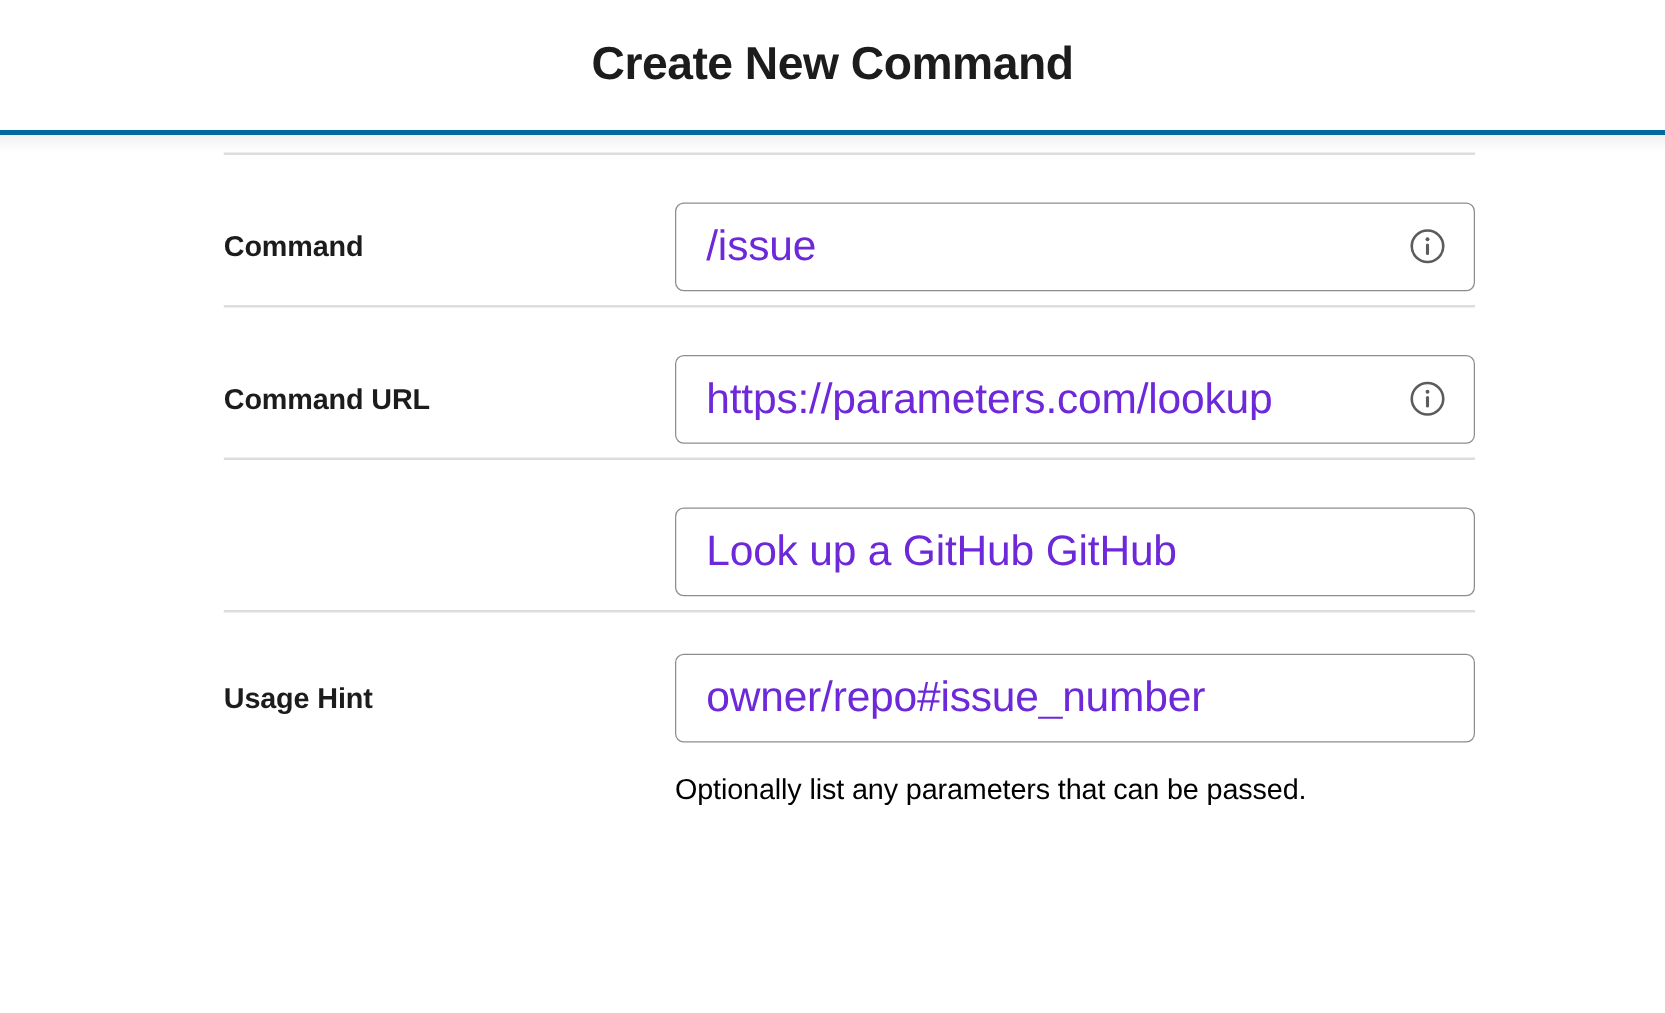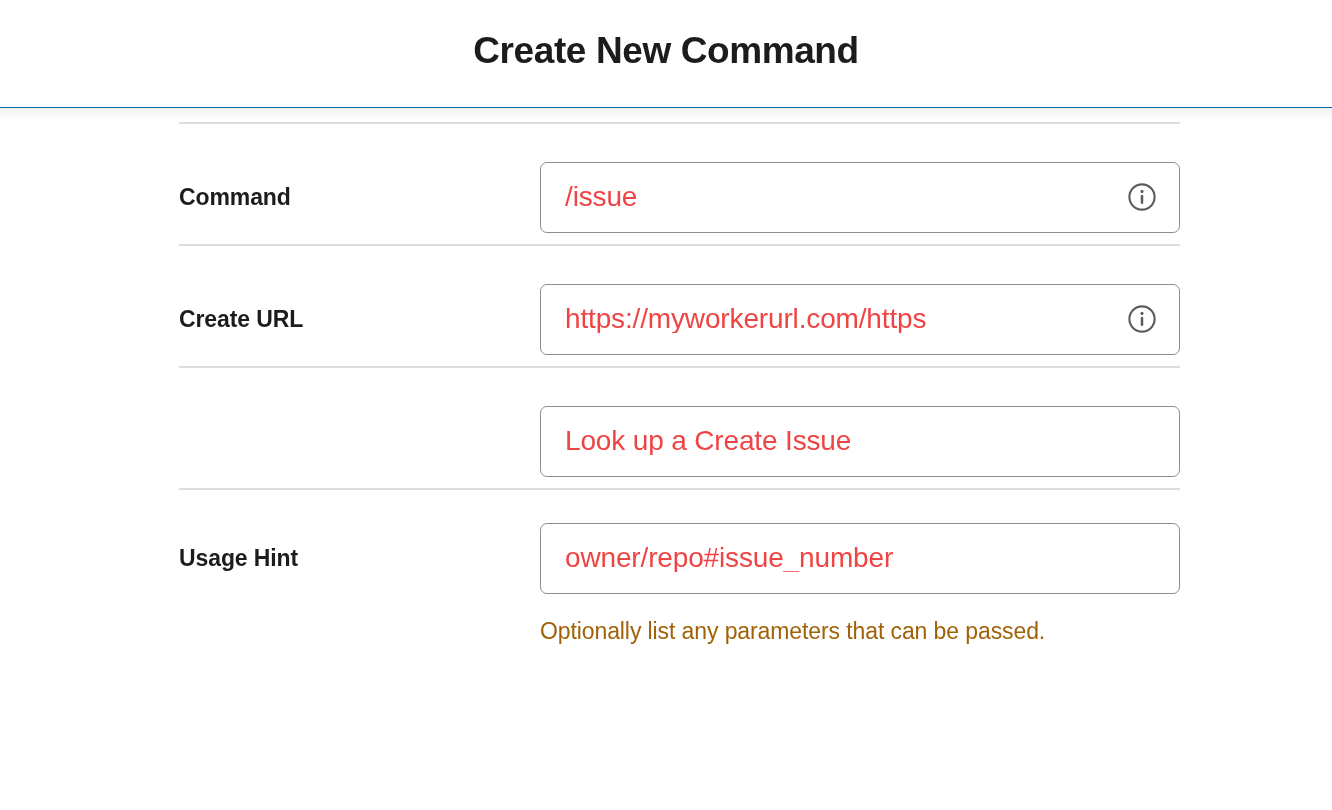--- a/index.html
+++ b/index.html
@@ -16,21 +16,21 @@
   }
 
   
   .header {
     position: absolute;
     left: 0;
     top: 0;
     width: 1332px;
     height: 108px;
     background: #ffffff;
-    border-bottom: 1px solid #0369a1;
+    border-bottom: 4px solid #0369a1;
     box-sizing: border-box;
   }
   .header-title {
     position: absolute;
     left: 0;
     top: 0;
     width: 1332px;
     height: 108px;
     display: flex;
     align-items: center;
@@ -95,22 +95,22 @@
     width: 640px;
     height: 71px;
     border: 1.6px solid #8d8d8d;
     border-radius: 7px;
     background: #ffffff;
     box-sizing: border-box;
     display: flex;
     align-items: center;
   }
   .field-value {
-    font-size: 28px;
-    color: #ef4444;
+    font-size: 34px;
+    color: #6d28d9;
     padding-left: 24px;
     letter-spacing: -0.15px;
     line-height: 1;
     white-space: nowrap;
     overflow: hidden;
   }
   .info-icon {
     position: absolute;
     right: 22px;
     top: 50%;
@@ -125,21 +125,21 @@
 
   
   .row.with-hint { height: 188px; }
   .row.with-hint .row-label { height: 136px; text-align: center; }
   .row.with-hint .field-wrap { height: 136px; }
   .hint-text {
     position: absolute;
     left: 361px;
     top: 128px;
     font-size: 23px;
-    color: #a16207;
+    color: #000000;
     letter-spacing: -0.1px;
   }
 </style>
 </head>
 <body>
 
 <div class="header">
   <div class="header-title">Create New Command</div>
 </div>
 <div class="header-shadow"></div>
@@ -160,41 +160,41 @@
             <rect x="13.75" y="12.8" width="2.5" height="9.2" rx="1.25" fill="#5c5c5c"></rect>
           </svg>
         </span>
       </div>
     </div>
   </div>
 
   <div class="divider"></div>
 
   <div class="row">
-    <div class="row-label">Create URL</div>
-    <div class="field-wrap">
-      <div class="field">
-        <span class="field-value">https://myworkerurl.com/https</span>
+    <div class="row-label">Command URL</div>
+    <div class="field-wrap">
+      <div class="field">
+        <span class="field-value">https://parameters.com/lookup</span>
         <span class="info-icon">
           <svg width="30" height="30" viewBox="0 0 30 30" aria-hidden="true">
             <circle cx="15" cy="15" r="12.6" fill="none" stroke="#5c5c5c" stroke-width="2.1"></circle>
             <circle cx="15" cy="9.4" r="1.55" fill="#5c5c5c"></circle>
             <rect x="13.75" y="12.8" width="2.5" height="9.2" rx="1.25" fill="#5c5c5c"></rect>
           </svg>
         </span>
       </div>
     </div>
   </div>
 
   <div class="divider"></div>
 
   <div class="row">
     <div class="field-wrap">
       <div class="field">
-        <span class="field-value">Look up a Create Issue</span>
+        <span class="field-value">Look up a GitHub GitHub</span>
       </div>
     </div>
   </div>
 
   <div class="divider"></div>
 
   <div class="row with-hint">
     <div class="row-label">Usage Hint</div>
     <div class="field-wrap">
       <div class="field">

